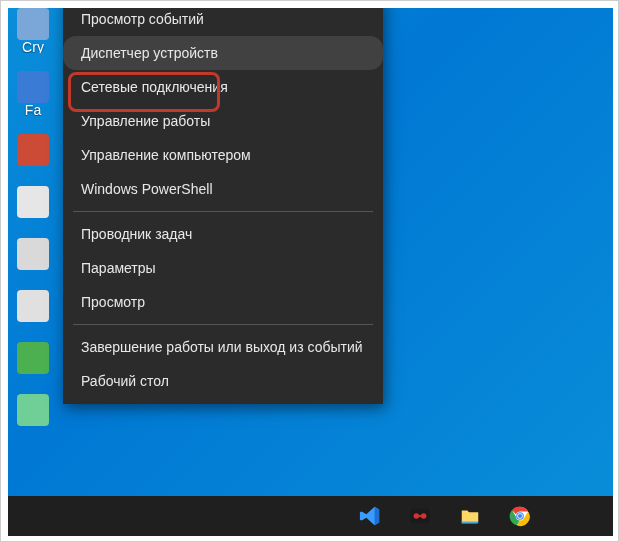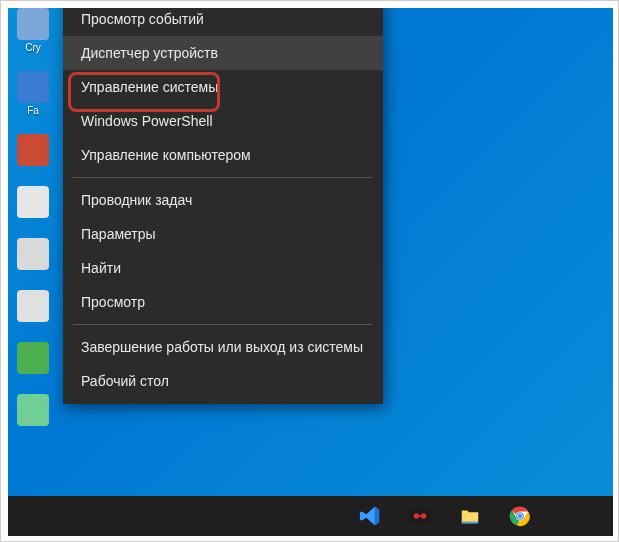--- a/index.html
+++ b/index.html
@@ -7,29 +7,29 @@
   .frame { position: relative; width: 619px; height: 542px; background: #fff; border: 1px solid #ccc; }
   .desktop {
     position: absolute; inset: 7px; width: 605px; height: 528px;
     background: linear-gradient(135deg, #0a8ed9 0%, #0078d4 40%, #0a8ed9 100%);
     overflow: hidden;
   }
   
   .desktop-icons { position: absolute; left: 6px; top: 0; width: 42px; }
   .di { width: 38px; text-align: center; margin-bottom: 18px; }
   .di .ico { width: 32px; height: 32px; margin: 0 auto; border-radius: 4px; }
-  .di .lbl { color: #fff; font-size: 10px; line-height: 11px; text-shadow: 0 1px 2px rgba(0,0,0,.6); margin-top: 2px; overflow: hidden; white-space: nowrap; }
+  .di .lbl { color: #fff; font-size: 14px; line-height: 11px; text-shadow: 0 1px 2px rgba(0,0,0,.6); margin-top: 2px; overflow: hidden; white-space: nowrap; }
   
   .menu {
     position: absolute; left: 55px; top: -10px; width: 320px;
     background: #2b2b2b; color: #e8e8e8; font-size: 14px;
     padding: 4px 0 6px; box-shadow: 2px 4px 14px rgba(0,0,0,.5);
   }
   .item { padding: 8px 18px 8px 18px; cursor: default; line-height: 18px; }
-  .item.hl { background: #414141; }
+  .item.hl { background: #414141; border-radius: 13px; }
   .sep { height: 1px; background: #555; margin: 5px 10px; }
   .highlight-ring {
     position: absolute; left: 60px; top: 64px; width: 152px; height: 40px;
     border: 3px solid #c0392b; border-radius: 8px; pointer-events: none;
   }
   
   .taskbar {
     position: absolute; left: 0; right: 0; bottom: 0; height: 40px;
     background: #1f1f1f; display: flex; align-items: center;
     padding-left: 340px; gap: 6px;
@@ -74,30 +74,30 @@
         </div>
       <div class="di">
           <div class="ico" style="background:#6fcf97"></div>
           <div class="lbl"></div>
         </div>
     </div>
 
     <div class="menu">
       <div class="item">Просмотр событий</div>
       <div class="item hl">Диспетчер устройств</div>
-      <div class="item">Управление системы</div>
+      <div class="item">Сетевые подключения</div>
+      <div class="item">Управление работы</div>
+      <div class="item">Управление компьютером</div>
       <div class="item">Windows PowerShell</div>
-      <div class="item">Управление компьютером</div>
       <div class="sep"></div>
       <div class="item">Проводник задач</div>
       <div class="item">Параметры</div>
-      <div class="item">Найти</div>
       <div class="item">Просмотр</div>
       <div class="sep"></div>
-      <div class="item">Завершение работы или выход из системы</div>
+      <div class="item">Завершение работы или выход из событий</div>
       <div class="item">Рабочий стол</div>
     </div>
 
     <div class="highlight-ring"></div>
 
     <div class="taskbar">
       <div class="tbtn">
         <svg width="22" height="22" viewBox="0 0 24 24">
           <path fill="#3b9cff" d="M17 2l5 3v14l-5 3-9-8-5 3-2-1V8l2-1 5 3 9-8z"></path>
           <path fill="#1f6fd0" d="M17 2l5 3v14l-5 3V2z"></path>

